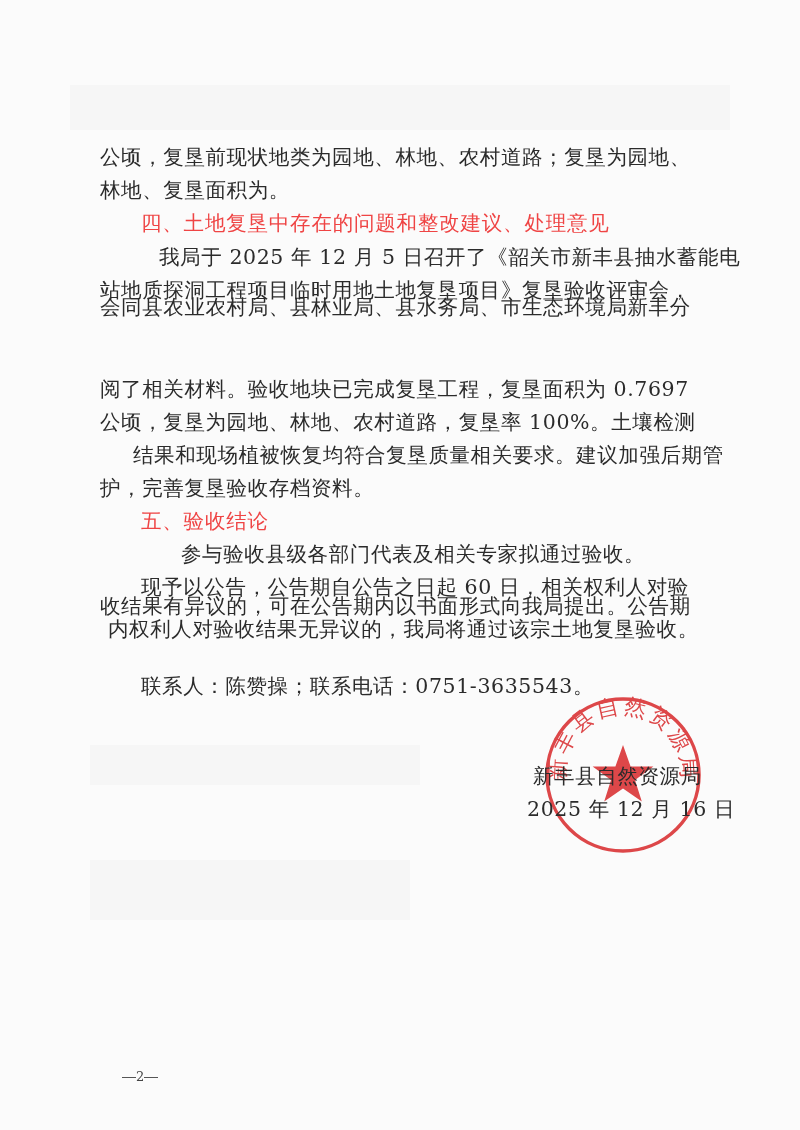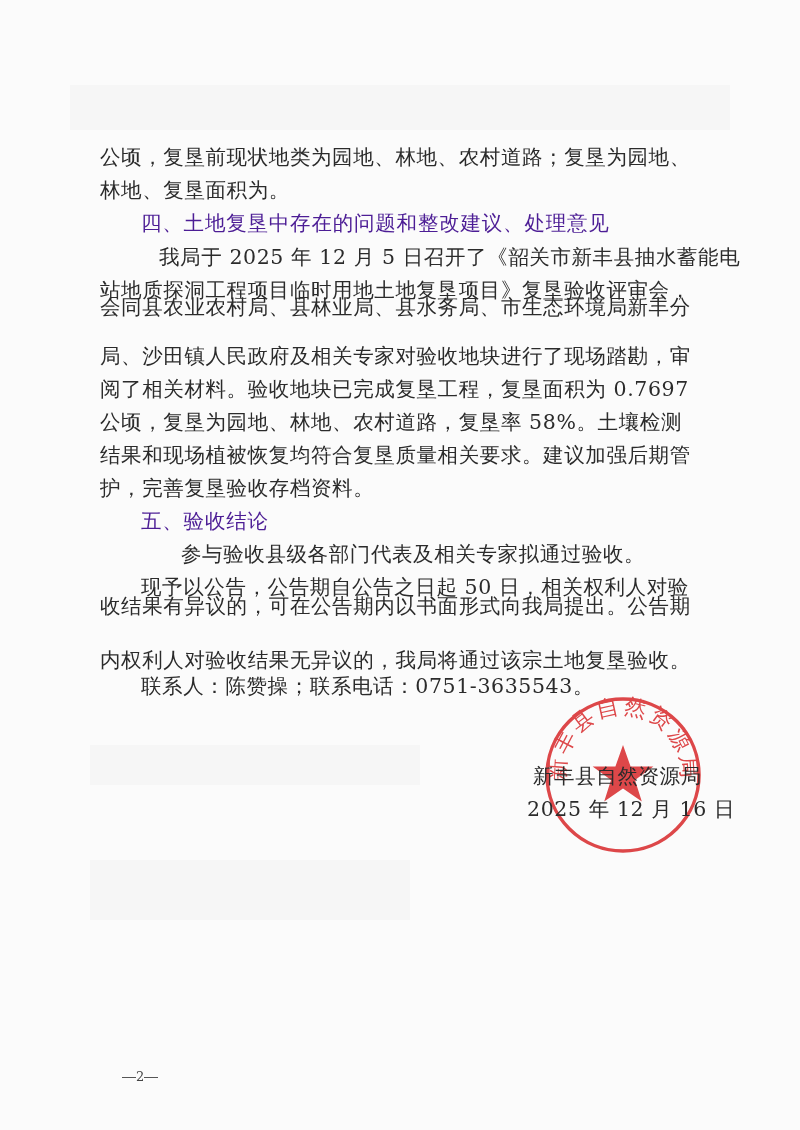--- a/index.html
+++ b/index.html
@@ -28,21 +28,21 @@
       font-size: 20.5px;
       line-height: 28px;
       white-space: nowrap;
       letter-spacing: 0.6px;
       color: #2b2b2b;
     }
     .indent { left: 141px; }
     .heading {
       font-family: "DejaVu Sans", "Liberation Sans", sans-serif;
       font-weight: normal;
-      color: #4c1d95;
+      color: #ef4444;
       letter-spacing: 0.8px;
     }
     .sign {
       position: absolute;
       font-size: 20.5px;
       line-height: 28px;
       white-space: nowrap;
       letter-spacing: 0.6px;
       color: #2b2b2b;
       z-index: 3;
@@ -86,31 +86,30 @@
   <div class="bleed" style="left:90px;top:745px;width:330px;height:40px;"></div>
   <div class="bleed" style="left:90px;top:860px;width:320px;height:60px;"></div>
 
   <div class="line" style="top:143px;">公顷，复垦前现状地类为园地、林地、农村道路；复垦为园地、</div>
   <div class="line" style="top:176px;">林地、复垦面积为。</div>
 
   <div class="line indent heading" style="top:209px;">四、土地复垦中存在的问题和整改建议、处理意见</div>
   <div class="line indent" style="top:243px;margin-left:18px;">我局于 2025 年 12 月 5 日召开了《韶关市新丰县抽水蓄能电</div>
   <div class="line" style="top:276px;">站地质探洞工程项目临时用地土地复垦项目》复垦验收评审会，</div>
   <div class="line" style="top:293px;">会同县农业农村局、县林业局、县水务局、市生态环境局新丰分</div>
-  <div class="line" style="top:342px;">局、沙田镇人民政府及相关专家对验收地块进行了现场踏勘，审</div>
   <div class="line" style="top:375px;">阅了相关材料。验收地块已完成复垦工程，复垦面积为 0.7697</div>
-  <div class="line" style="top:408px;">公顷，复垦为园地、林地、农村道路，复垦率 58%。土壤检测</div>
-  <div class="line" style="top:441px;">结果和现场植被恢复均符合复垦质量相关要求。建议加强后期管</div>
+  <div class="line" style="top:408px;">公顷，复垦为园地、林地、农村道路，复垦率 100%。土壤检测</div>
+  <div class="line" style="top:441px;margin-left:33px;">结果和现场植被恢复均符合复垦质量相关要求。建议加强后期管</div>
   <div class="line" style="top:474px;">护，完善复垦验收存档资料。</div>
 
   <div class="line indent heading" style="top:507px;">五、验收结论</div>
   <div class="line indent" style="top:540px;margin-left:40px;">参与验收县级各部门代表及相关专家拟通过验收。</div>
-  <div class="line indent" style="top:573px;">现予以公告，公告期自公告之日起 50 日，相关权利人对验</div>
+  <div class="line indent" style="top:573px;">现予以公告，公告期自公告之日起 60 日，相关权利人对验</div>
   <div class="line" style="top:592px;">收结果有异议的，可在公告期内以书面形式向我局提出。公告期</div>
-  <div class="line" style="top:646px;">内权利人对验收结果无异议的，我局将通过该宗土地复垦验收。</div>
+  <div class="line" style="top:615px;margin-left:8px;">内权利人对验收结果无异议的，我局将通过该宗土地复垦验收。</div>
   <div class="line indent" style="top:672px;">联系人：陈赞操；联系电话：0751-3635543。</div>
 
   <svg class="seal" viewBox="0 0 160 160" xmlns="http://www.w3.org/2000/svg">
     <defs>
       <path id="sealArc" d="M 26,98 A 58,58 0 1,1 134,98"></path>
     </defs>
     <circle cx="80" cy="80" r="76" fill="none" stroke="#d8282a" stroke-width="3.5"></circle>
     <polygon points="80,50 87.6,71.5 110.4,71.5 92,85 98.8,106.5 80,93.5 61.2,106.5 68,85 49.6,71.5 72.4,71.5" fill="#d8282a"></polygon>
     <text font-size="22" fill="#d8282a" font-family="DejaVu Sans, sans-serif" letter-spacing="3">
       <textPath href="#sealArc" startOffset="50%" text-anchor="middle">新丰县自然资源局</textPath>

